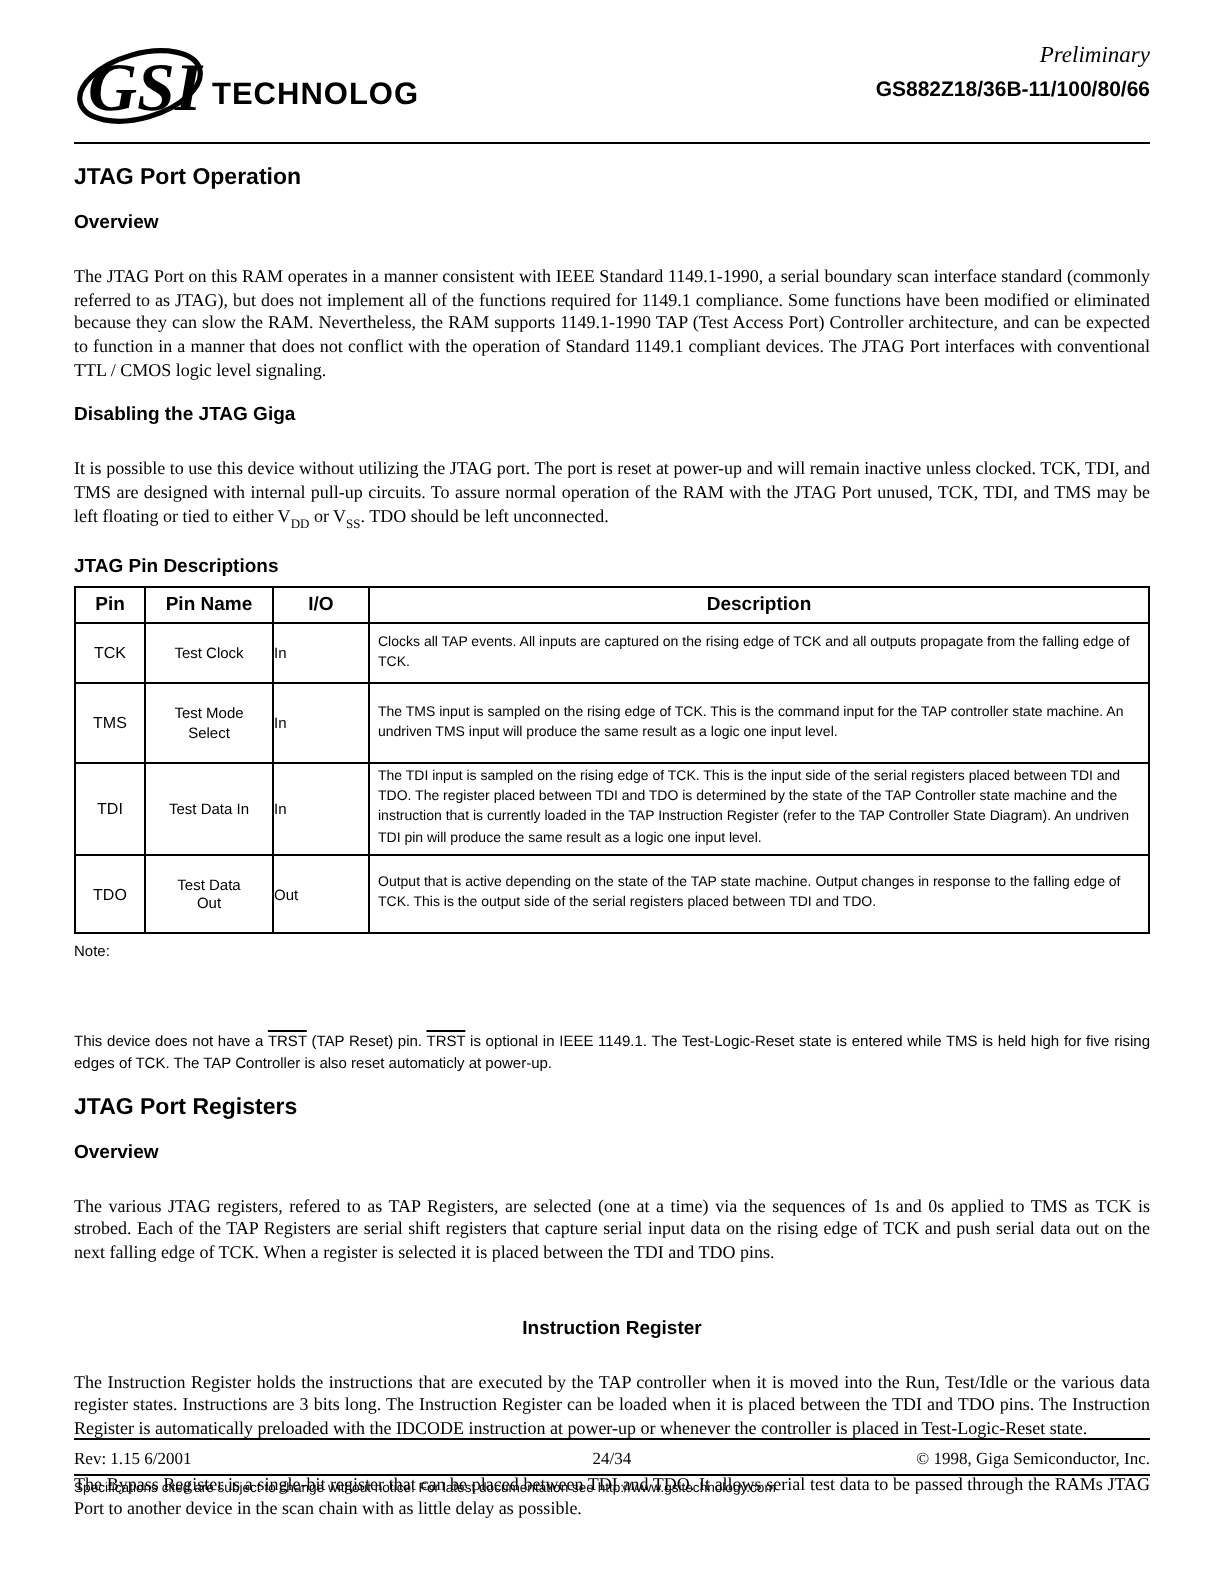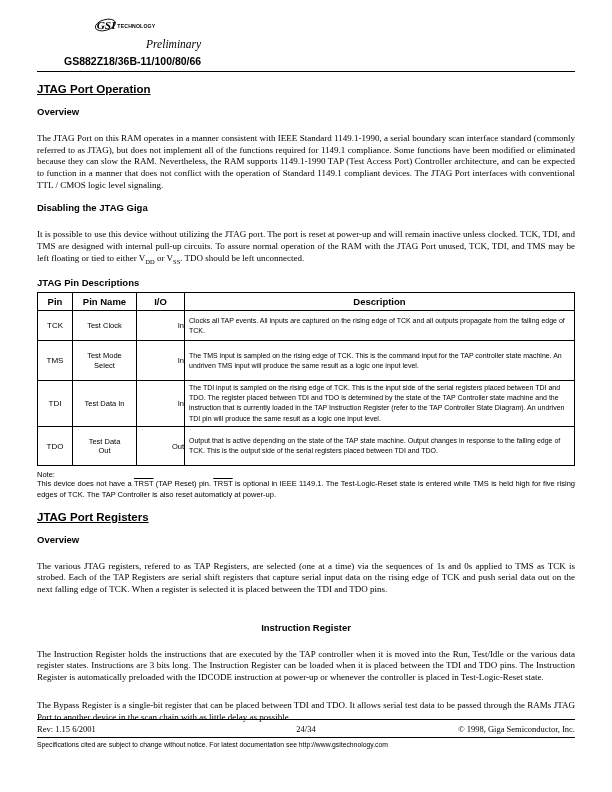--- a/index.html
+++ b/index.html
@@ -4,42 +4,42 @@
 <style>
   * { margin:0; padding:0; box-sizing:border-box; }
   html,body { background:#e8e8e8; }
   .page {
     width:612px; height:792px; margin:0 auto; background:#ffffff;
     padding:16px 37px 0 37px; position:relative; color:#000;
     font-family:"Liberation Serif", serif; font-size:9px;
   }
   
   .hdr { display:flex; justify-content:space-between; align-items:flex-start;
-         padding-bottom:4px; border-bottom:1.6px solid #000; height:56px;flex-direction:column; }
+         padding-bottom:4px; border-bottom:1.6px solid #000; height:56px; }
   .hdr-right { text-align:right; padding-top:6px;margin-left:27px; }
   .preliminary { font-style:italic; font-size:11.5px; }
   .partnum { font-family:"Liberation Sans", sans-serif; font-weight:bold; font-size:10.5px; margin-top:5px; }
   
-  h1 { font-family:"Liberation Sans", sans-serif; font-size:11.5px; font-weight:bold; margin:11px 0 5px 0;text-decoration:underline; }
+  h1 { font-family:"Liberation Sans", sans-serif; font-size:11.5px; font-weight:bold; margin:11px 0 5px 0; }
   h2 { font-family:"Liberation Sans", sans-serif; font-size:9.5px; font-weight:bold; margin:11px 0 4px 0; }
   h2.gap-lg { margin-top:26px;text-align:center; }
   p.body { text-align:justify; line-height:1.3; margin:16px 0 2px 0; }
   sub { font-size:6.5px; }
   
   table { border-collapse:collapse; width:100%; margin-top:3px; }
   th, td { border:1px solid #000; vertical-align:middle; }
   th { font-family:"Liberation Sans", sans-serif; font-size:9.5px; font-weight:bold; padding:3px 2px; text-align:center; }
   td { font-family:"Liberation Sans", sans-serif; }
   td.pin  { width:35px; text-align:center; font-size:8px; }
   td.name { width:64px; text-align:center; font-size:7.5px; line-height:1.25; padding:10px; }
-  td.io   { width:48px; text-align:right; font-size:7.5px; }
+  td.io   { width:48px; text-align:left; font-size:7.5px; }
   td.desc { font-size:7px; line-height:1.45; padding:2px 4px; text-align:left; }
   
   .note-label { font-family:"Liberation Sans", sans-serif; font-size:7.5px; margin-top:4px; }
-  .note-text  { font-family:"Liberation Sans", sans-serif; font-size:7.5px; line-height:1.35; text-align:justify; }
+  .note-text  { font-family:"Liberation Sans", sans-serif; font-size:7.5px; line-height:1.35; text-align:justify;margin-top:36px; }
   .ol { text-decoration:overline; }
   
   .footer { position:absolute; left:37px; right:37px; bottom:44px; }
   .footer-row { display:flex; border-top:1.2px solid #000; border-bottom:1px solid #000;
                 padding:4px 0 3px 0; font-size:8.5px; font-family:"Liberation Serif", serif; }
   .footer-row .l { flex:1; text-align:left; }
   .footer-row .c { flex:1; text-align:center; }
   .footer-row .r { flex:1; text-align:right; }
   .footer-note { font-family:"Liberation Sans", sans-serif; font-size:6.8px; padding-top:3px; }
 </style>

